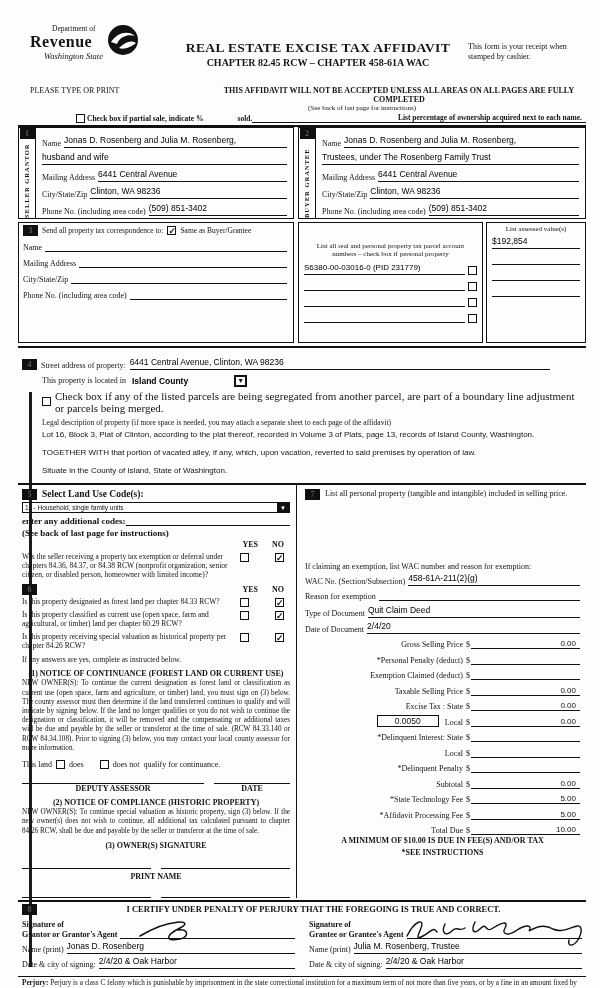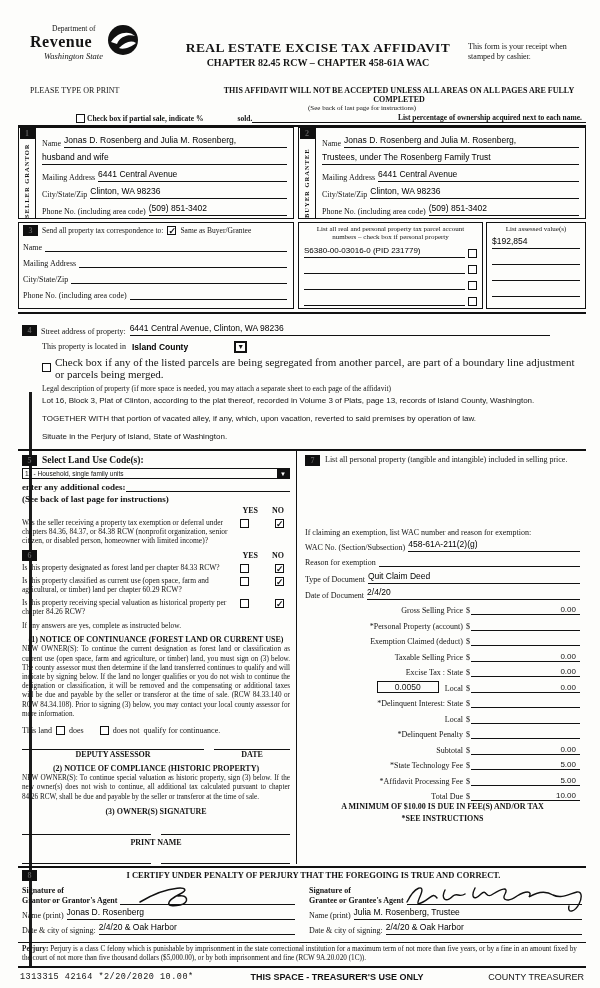--- a/index.html
+++ b/index.html
@@ -45,21 +45,21 @@
   .pside { width:17px; border-right:1px solid #111; display:flex; flex-direction:column; align-items:center; }
   .vlabels { flex:1; display:flex; justify-content:center; padding-top:4px; }
   .vtxt { writing-mode:vertical-rl; transform:rotate(180deg); font-size:6.5px; font-weight:bold; letter-spacing:1px; line-height:1.4; }
   .pfields { flex:1; padding:3px 6px 2px 6px; }
   .pfields .frow { height:17px; }
 
   
   .corr-band { display:flex; margin-top:3px; }
   .corr-box { width:276px; border:1px solid #111; padding:2px 6px 3px 4px; }
   .corr-title { display:flex; align-items:center; gap:4px; font-size:7.5px; }
-  .parcel-box { width:185px; border:1px solid #111; margin-left:4px; padding:2px 5px; }
+  .parcel-box { width:185px; border:1px solid #111; margin-left:4px; padding:19px 5px; }
   .parcel-hdr { font-size:7px; text-align:center; line-height:1.2; }
   .prow { display:flex; align-items:flex-end; height:16px; gap:3px; }
   .assessed-box { flex:1; border:1px solid #111; margin-left:3px; padding:2px 5px; }
 
   
   .sec4 { border-top:2px solid #111; border-bottom:2px solid #111; margin-top:3px; padding:3px 4px 6px 4px; }
   .s4row { display:flex; align-items:flex-end; gap:4px; }
   .located { display:flex; align-items:center; gap:6px; margin:5px 0 3px 20px; font-size:8px; }
   .ddbtn { width:13px; height:12px; border:2px solid #111; text-align:center; font-size:7px; line-height:9px; margin-left:40px; }
   .seg { display:flex; gap:4px; align-items:center; margin-left:20px; font-size:11px; }
@@ -306,21 +306,21 @@
       <span class="fill" style="font-weight:bold">Island County</span>
       <span class="ddbtn">▼</span>
     </div>
     <div class="seg">
       <span class="cb"></span>
       <span>Check box if any of the listed parcels are being segregated from another parcel, are part of a boundary line adjustment or parcels being merged.</span>
     </div>
     <div class="legal">Legal description of property (if more space is needed, you may attach a separate sheet to each page of the affidavit)</div>
     <div class="legal-typed">Lot 16, Block 3, Plat of Clinton, according to the plat thereof, recorded in Volume 3 of Plats, page 13, records of Island County, Washington.</div>
     <div class="legal-typed" style="margin-top:8px">TOGETHER WITH that portion of vacated alley, if any, which, upon vacation, reverted to said premises by operation of law.</div>
-    <div class="legal-typed" style="margin-top:8px">Situate in the Perjury of Island, State of Washington.</div>
+    <div class="legal-typed" style="margin-top:8px">Situate in the County of Island, State of Washington.</div>
   </div>
 
   <div class="mid">
     <div class="mcol-l">
 
       <div class="lu-title">
         <span class="numbox">5</span>
         <b>Select Land Use Code(s):</b>
       </div>
       <div class="select">
@@ -439,21 +439,21 @@
       </div>
 
       <div class="mrow">
           <span class="mlabel">Gross Selling Price</span>
           <span class="dollar">$</span>
           <span class="mline">
             <span class="mval">0.00</span>
           </span>
         </div>
       <div class="mrow">
-          <span class="mlabel">*Personal Property (account)</span>
+          <span class="mlabel">*Personal Penalty (deduct)</span>
           <span class="dollar">$</span>
           <span class="mline">
             <span class="mval"></span>
           </span>
         </div>
       <div class="mrow">
           <span class="mlabel">Exemption Claimed (deduct)</span>
           <span class="dollar">$</span>
           <span class="mline">
             <span class="mval"></span>

